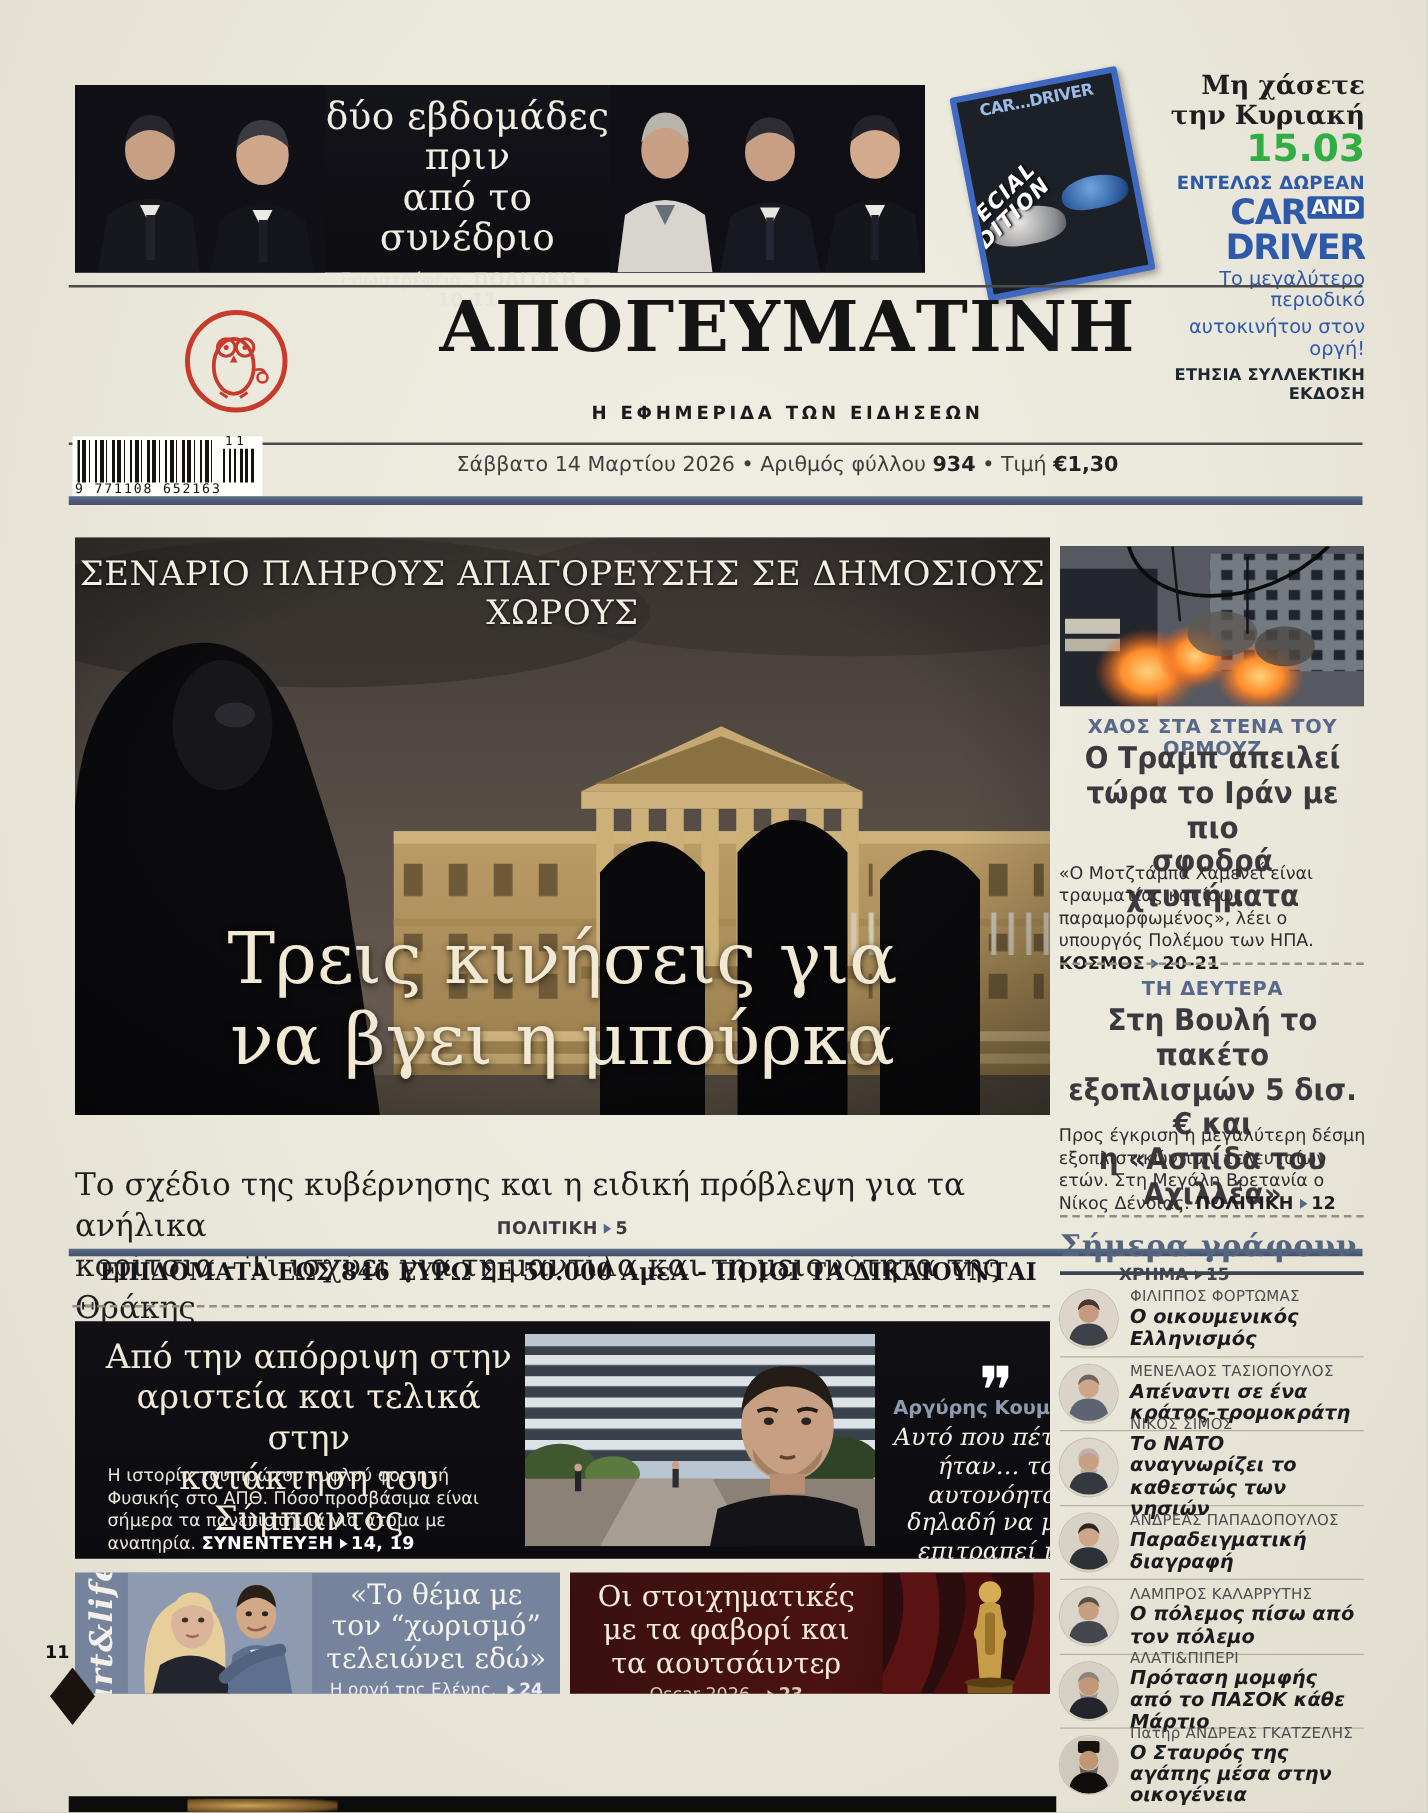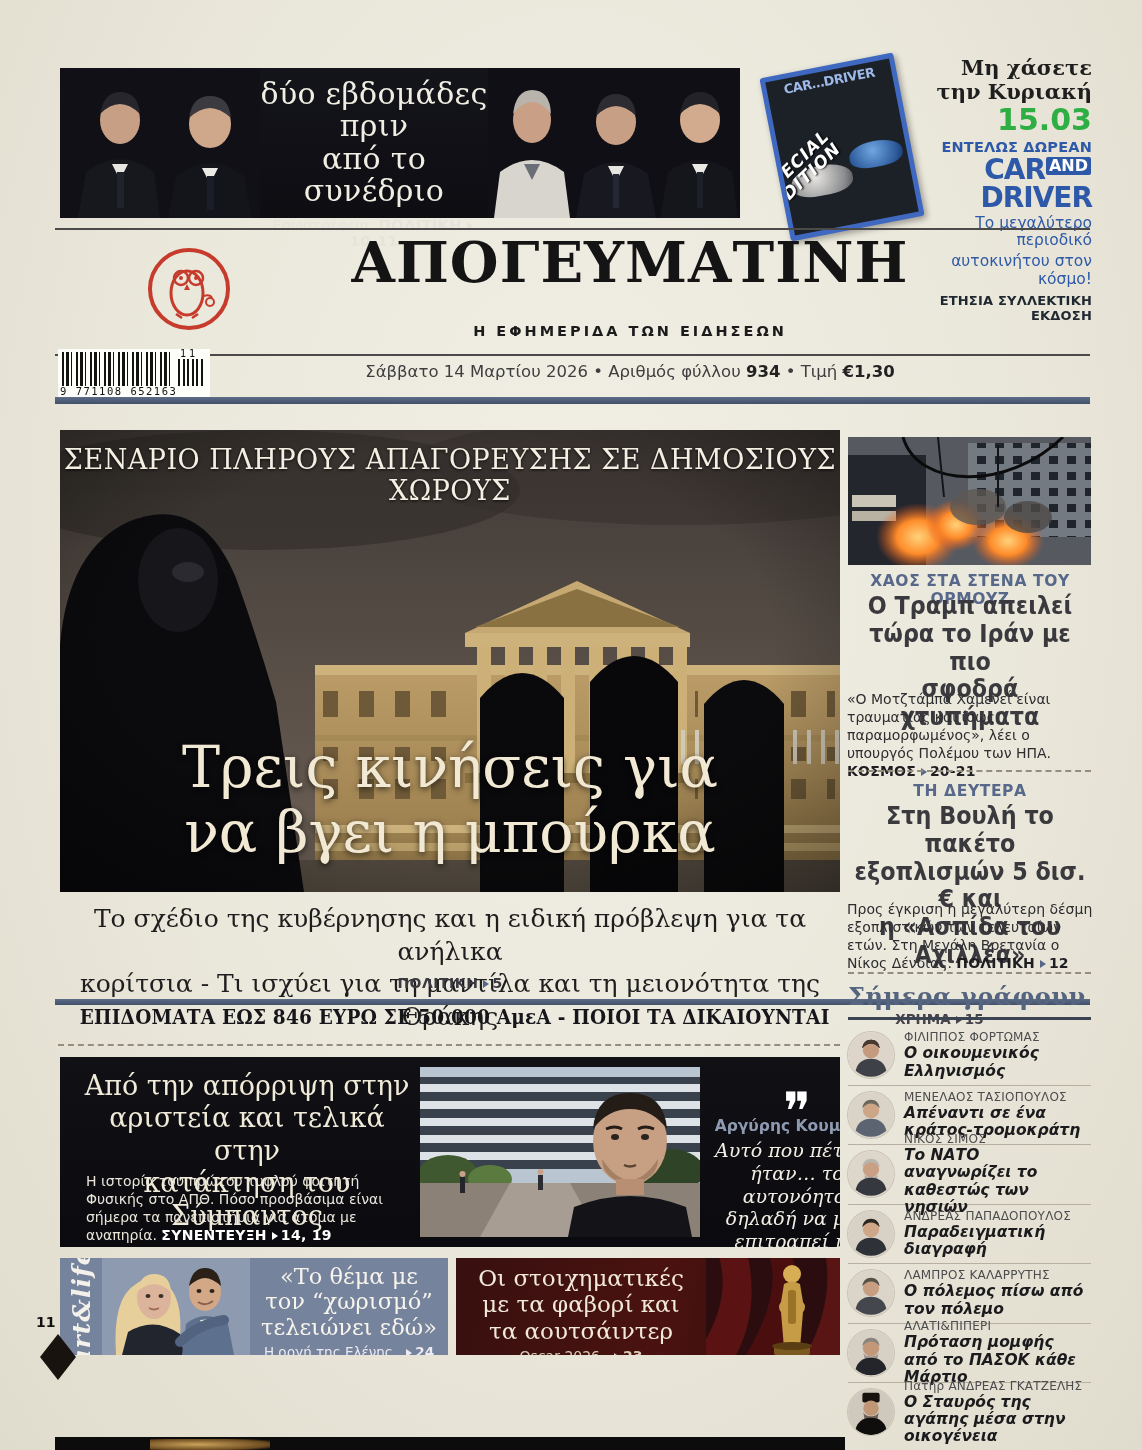--- a/index.html
+++ b/index.html
@@ -59,21 +59,21 @@
   .bars2{position:absolute;left:120px;top:10px;width:26px;height:27px;
         background:repeating-linear-gradient(90deg,#15130f 0 2px,#fdfdfa 2px 5px,#15130f 5px 7px,#fdfdfa 7px 9px);}
   .bdigits{position:absolute;left:2px;top:36px;font-family:"DejaVu Sans Mono",monospace;font-size:10.5px;color:#111;letter-spacing:1.5px;}
   .baddon{position:absolute;left:122px;top:-1px;font-family:"DejaVu Sans Mono",monospace;font-size:10px;color:#111;letter-spacing:3px;}
   
   .main-photo{left:60px;top:430px;width:780px;height:462px;overflow:hidden;background:#2c2826;}
   .mp-kicker{position:absolute;left:0;top:14px;width:100%;text-align:center;color:#f3efe2;
              font-size:27px;letter-spacing:.5px;text-shadow:0 1px 3px rgba(0,0,0,.8);}
   .mp-head{position:absolute;left:0;top:305px;width:100%;text-align:center;color:#f2e9d4;
            font-size:57px;line-height:1.14;text-shadow:0 2px 6px rgba(0,0,0,.7);}
-  .deck{left:60px;top:903px;width:780px;text-align:center;font-size:25px;color:#1e1e1e;line-height:1.3;}
+  .deck{left:60px;top:932px;width:780px;text-align:left;font-size:25px;color:#1e1e1e;line-height:1.3;}
   .deck-sec{left:60px;top:975px;width:780px;text-align:center;font-size:14px;font-weight:bold;color:#3a3a40;letter-spacing:.5px;}
   
   .strip{left:60px;top:1006px;width:780px;display:flex;justify-content:flex-start;align-items:baseline;gap:10px;}
   .strip .big{font-weight:bold;font-size:19.5px;color:#15151a;transform:scaleX(.95);transform-origin:center;white-space:nowrap;letter-spacing:.2px;}
   .strip .sec{font-size:13.5px;font-weight:bold;color:#44444a;white-space:nowrap;margin-left:36px;}
   
   .dark-block{left:60px;top:1057px;width:780px;height:190px;background:linear-gradient(#101015,#0b0b0f);overflow:hidden;}
   .db-head{position:absolute;left:18px;top:13px;width:338px;text-align:center;color:#f0ead8;font-size:27px;line-height:1.2;}
   .db-deck{position:absolute;left:26px;top:116px;width:330px;color:#e9e5da;font-size:14px;line-height:1.28;}
   .db-deck b{color:#fff;letter-spacing:.3px;}
@@ -189,21 +189,21 @@
       <div class="car2"></div>
       <div class="spec">SPECIAL EDITION</div>
     </div>
     <div class="ptext">
       <div class="l12 ser">Μη χάσετε</div>
       <div class="l12 ser">την Κυριακή</div>
       <div class="pdate">15.03</div>
       <div class="free">ΕΝΤΕΛΩΣ ΔΩΡΕΑΝ</div>
       <div class="cdlogo"><span>CAR</span><span class="andbox">AND</span><span>DRIVER</span></div>
       <div class="desc">Το μεγαλύτερο περιοδικό</div>
-      <div class="desc">αυτοκινήτου στον κόσμο!</div>
+      <div class="desc">αυτοκινήτου στον οργή!</div>
       <div class="annual">ΕΤΗΣΙΑ ΣΥΛΛΕΚΤΙΚΗ ΕΚΔΟΣΗ</div>
     </div>
   </div>
 
   <div class="abs rule-thin" style="left:55px;top:228px;width:1035px;"></div>
 
   <div class="abs owl">
     <svg width="86" height="86" viewBox="0 0 86 86">
       <circle cx="43" cy="43" r="39" fill="none" stroke="#c63b2c" stroke-width="4"></circle>
       <ellipse cx="41" cy="47" rx="16" ry="22" fill="none" stroke="#c63b2c" stroke-width="3"></ellipse>

